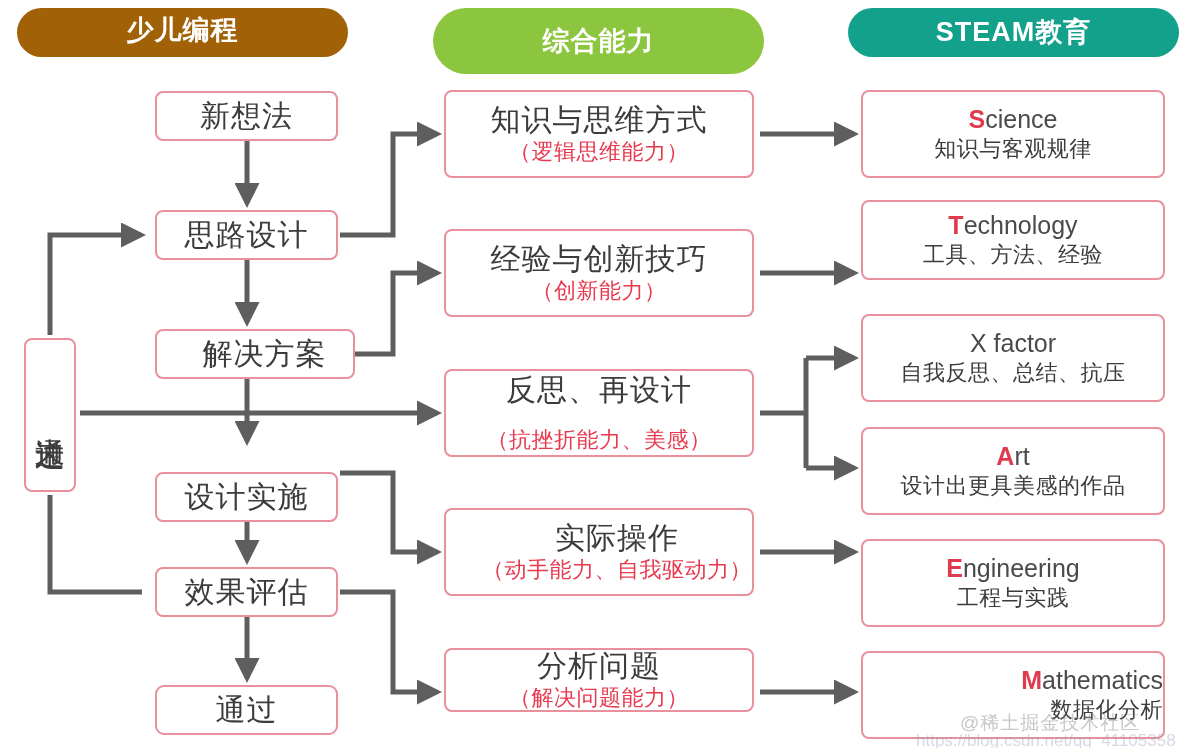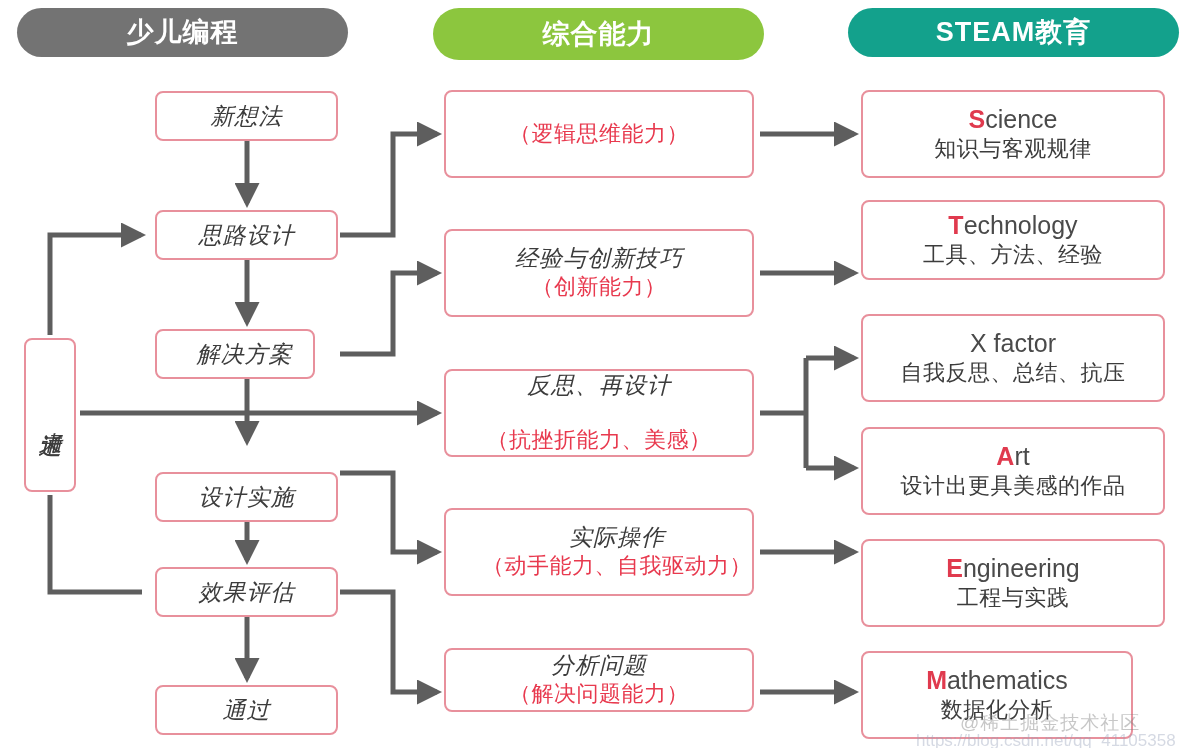--- a/index.html
+++ b/index.html
@@ -28,45 +28,44 @@
     position: absolute;
     display: flex;
     align-items: center;
     justify-content: center;
     border-radius: 999px;
     color: #ffffff;
     font-weight: bold;
     letter-spacing: 1px;
     box-sizing: border-box;
   }
-  .pill-blue  { background: #737373; }
+  .pill-blue  { background: #a16207; font-family: Liberation Mono, monospace; }
   .pill-green { background: #8CC63E; }
   .pill-teal  { background: #13A18C; }
   .pill span { display: block; line-height: 1; }
 
   
   .box {
     position: absolute;
     box-sizing: border-box;
     background: #ffffff;
     border: 2px solid #E8909C;
     border-radius: 8px;
     display: flex;
     flex-direction: column;
     align-items: center;
     justify-content: center;
     text-align: center;
     color: #3C3C3C;
   }
   .box .main {
-    font-size: 23px;
+    font-size: 30px;
     line-height: 1.25;
     letter-spacing: 1px;
     white-space: nowrap;
-    font-style: italic;
   }
   .box .sub {
     font-size: 22px;
     line-height: 1.3;
     letter-spacing: 0.5px;
     color: #E8394E;
     white-space: nowrap;
   }
   .box .sub-dark {
     font-size: 22px;
@@ -145,51 +144,52 @@
       <path d="M 806 358 L 854 358" marker-end="url(#arrow)"></path>
       <path d="M 806 468 L 854 468" marker-end="url(#arrow)"></path>
       <path d="M 760 552 L 854 552" marker-end="url(#arrow)"></path>
       <path d="M 760 692 L 854 692" marker-end="url(#arrow)"></path>
     </g>
   </svg>
 
   <div class="pill pill-blue" style="left:17px; top:8px; width:331px; height:49px; font-size:27px;">
     <span>少儿编程</span>
   </div>
-  <div class="pill pill-green" style="left:433px; top:8px; width:331px; height:52px; font-size:27px;">
+  <div class="pill pill-green" style="left:433px; top:8px; width:331px; height:66px; font-size:27px;">
     <span>综合能力</span>
   </div>
   <div class="pill pill-teal" style="left:848px; top:8px; width:331px; height:49px; font-size:27px;">
     <span>STEAM教育</span>
   </div>
 
   <div class="box" style="left:155px; top:91px; width:183px; height:50px;">
     <div class="main">新想法</div>
   </div>
   <div class="box" style="left:155px; top:210px; width:183px; height:50px;">
     <div class="main">思路设计</div>
   </div>
-  <div class="box" style="left:155px; top:329px; width:160px; height:50px;padding-left:19px;">
+  <div class="box" style="left:155px; top:329px; width:200px; height:50px;padding-left:19px;">
     <div class="main">解决方案</div>
   </div>
   <div class="box" style="left:155px; top:448px; width:183px; height:50px;margin-top:24px;">
     <div class="main">设计实施</div>
   </div>
   <div class="box" style="left:155px; top:567px; width:183px; height:50px;">
     <div class="main">效果评估</div>
   </div>
-  <div class="box" style="left:155px; top:685px; width:183px; height:50px;">
+  <div class="box" style="left:155px; top:685px; width:183px; height:50px;border-radius:9px;">
     <div class="main">通过</div>
   </div>
 
   <div class="box" style="left:24px; top:338px; width:52px; height:154px;">
     <div class="main box-vertical">未通过</div>
   </div>
 
   <div class="box" style="left:444px; top:90px; width:310px; height:88px;">
+    <div class="main">知识与思维方式</div>
     <div class="sub">（逻辑思维能力）</div>
   </div>
   <div class="box" style="left:444px; top:229px; width:310px; height:88px;">
     <div class="main">经验与创新技巧</div>
     <div class="sub">（创新能力）</div>
   </div>
   <div class="box" style="left:444px; top:369px; width:310px; height:88px;justify-content:space-between;">
     <div class="main">反思、再设计</div>
     <div class="sub">（抗挫折能力、美感）</div>
   </div>
@@ -230,21 +230,21 @@
     <div class="sub-dark">设计出更具美感的作品</div>
   </div>
 
   <div class="box" style="left:861px; top:539px; width:304px; height:88px;">
     <div class="en">
       <span class="cap">E</span><span>ngineering</span>
     </div>
     <div class="sub-dark">工程与实践</div>
   </div>
 
-  <div class="box" style="left:861px; top:651px; width:272px; height:88px;">
+  <div class="box" style="left:861px; top:651px; width:304px; height:88px;align-items:flex-end;">
     <div class="en">
       <span class="cap">M</span><span>athematics</span>
     </div>
     <div class="sub-dark">数据化分析</div>
   </div>
 
   <div class="watermark" style="left:960px; top:710px;">@稀土掘金技术社区</div>
   <div class="watermark-url" style="left:916px; top:731px;">https://blog.csdn.net/qq_41105358</div>
 
 </div>

